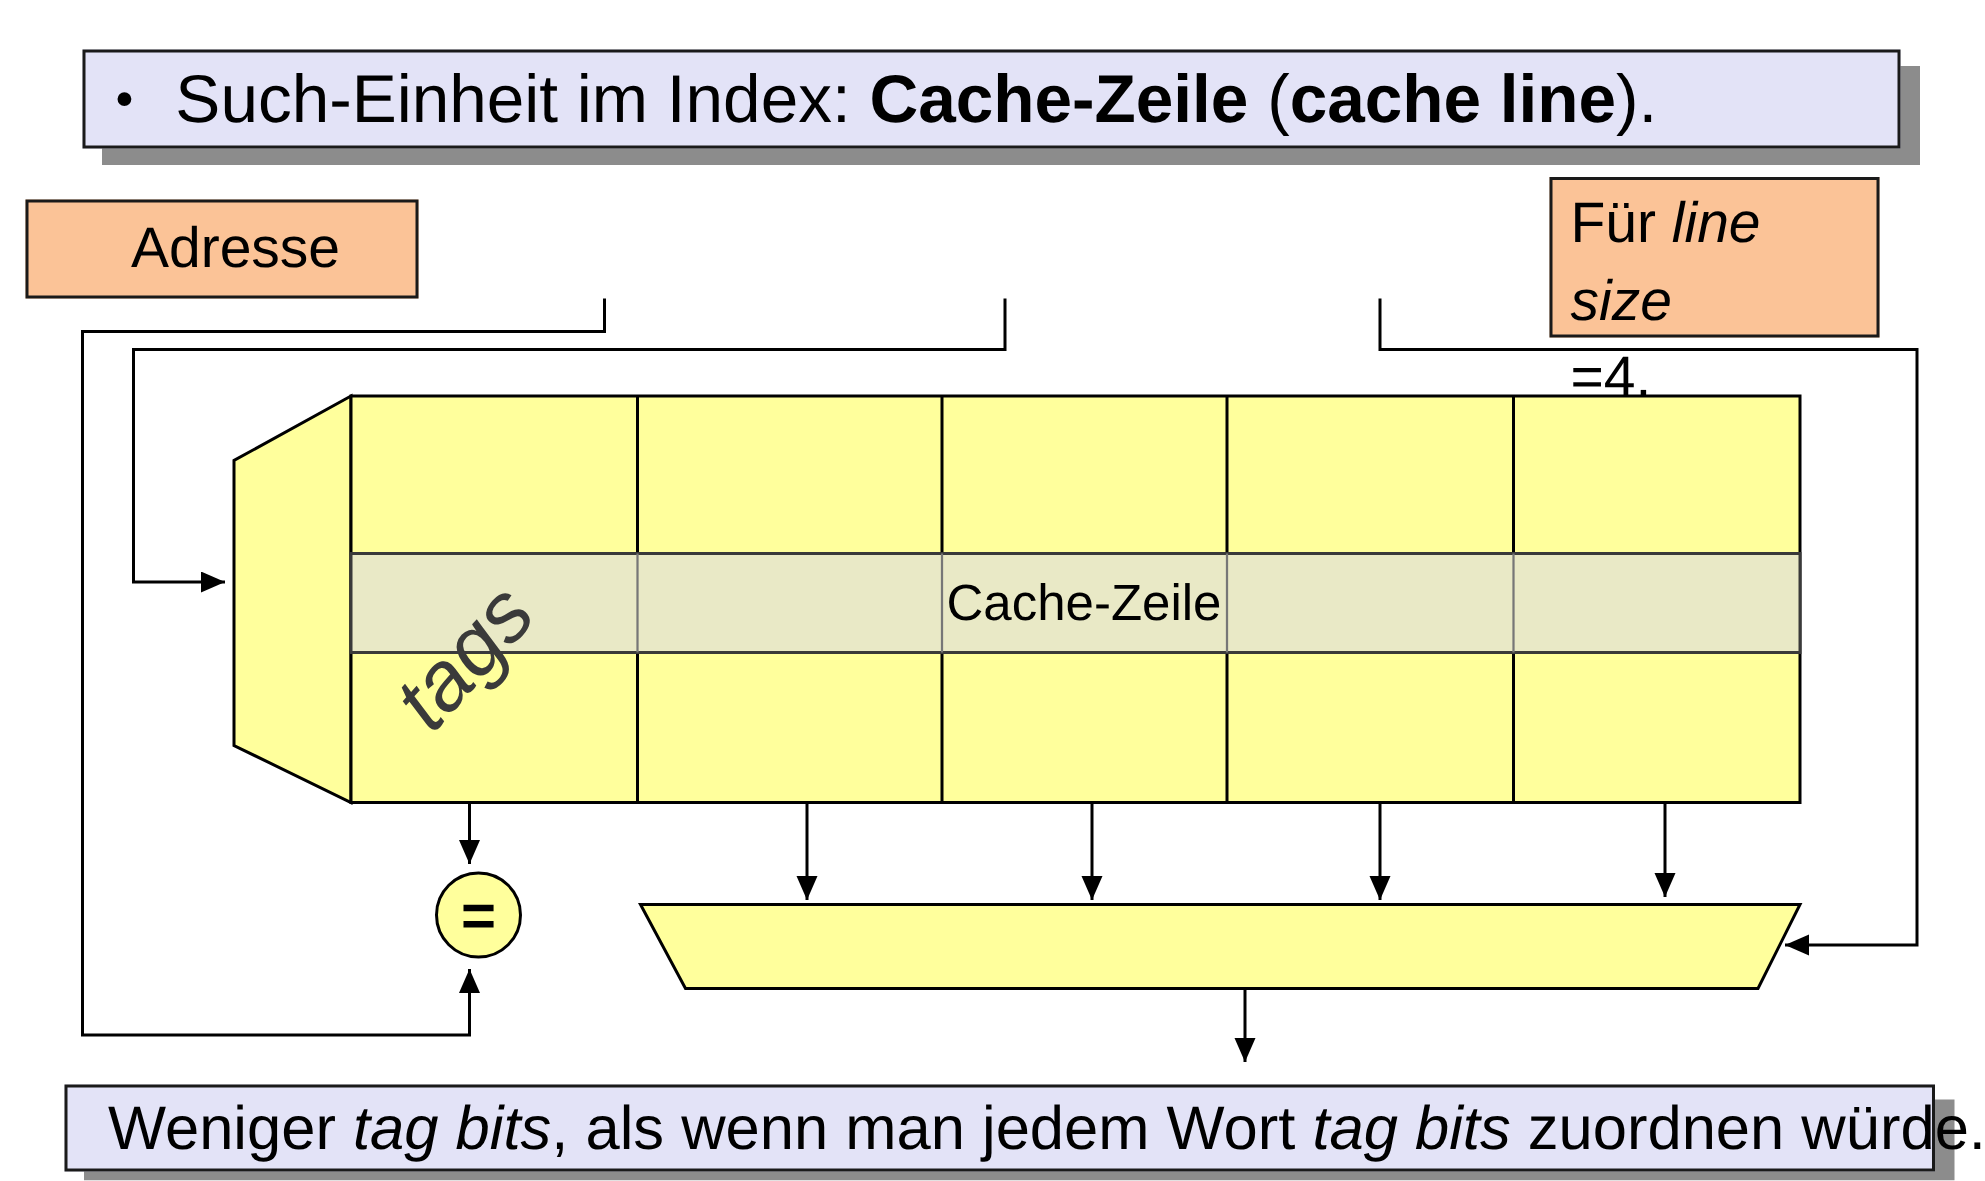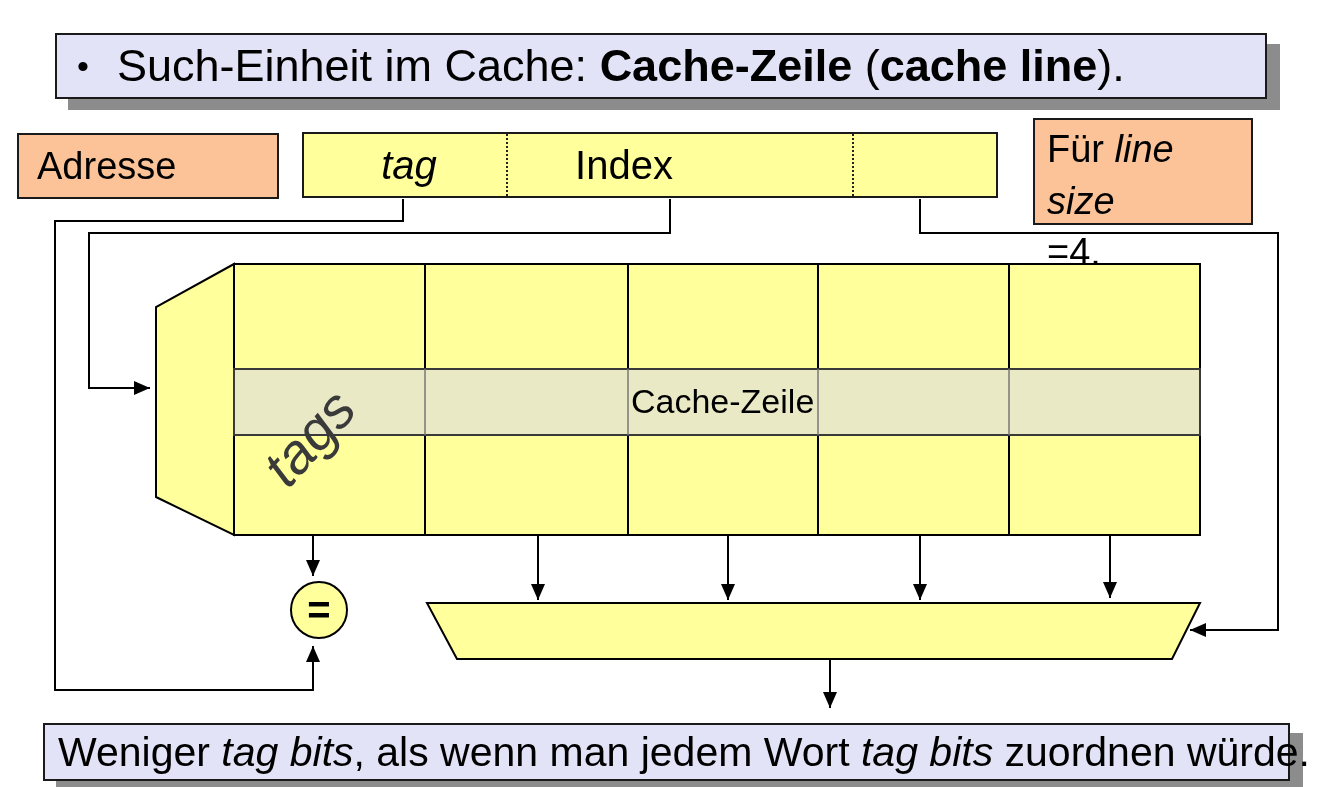--- a/index.html
+++ b/index.html
@@ -12,32 +12,32 @@
   .orange{background:#fbc397;}
   .yellowbg{background:#ffff9c;}
   .shadowed{box-shadow:13px 11px 0 0 #8c8c8c;}
   #title-box{left:55px;top:33px;width:1212px;height:66px;display:flex;align-items:center;
     padding-left:20px;font-size:45px;white-space:nowrap;}
   #title-bullet{font-size:34px;margin-right:28px;}
   .bi{font-weight:bold;}
   .b{font-weight:bold;}
   .i{font-style:italic;}
   #adresse-box{left:17px;top:133px;width:262px;height:66px;display:flex;align-items:center;
-    padding-left:18px;font-size:38px;}
+    padding-left:18px;font-size:38px;justify-content:center;}
   #addr-bar{left:302px;top:132px;width:696px;height:66px;}
   .fieldsep{position:absolute;top:0;bottom:0;width:0;border-left:2px dotted #222;}
   #sep-tag-index{left:202px;}
   #sep-index-offset{left:548px;}
   .fieldlabel{position:absolute;top:50%;transform:translateY(-50%);text-align:center;font-size:40px;}
   #tag-label{left:20px;width:170px;font-style:italic;}
   #index-label{left:250px;width:140px;}
   #fuer-box{left:1033px;top:118px;width:220px;height:107px;font-size:38px;line-height:1.36;
     padding:4px 12px;}
   #footer-box{left:43px;top:723px;width:1247px;height:58px;display:flex;align-items:center;
-    padding-left:13px;font-size:41px;white-space:nowrap;box-shadow:13px 10px 0 0 #8c8c8c;}
+    padding-left:27px;font-size:41px;white-space:nowrap;box-shadow:13px 10px 0 0 #8c8c8c;}
   #diagram-layer{position:absolute;left:0;top:0;width:1323px;height:787px;z-index:1;}
   .hud{z-index:2;}
   .dlabel{font-family:"Liberation Sans",sans-serif;}
 </style>
 </head>
 <body>
 
 <div id="canvas">
 
   <svg id="diagram-layer" viewBox="0 0 1323 787" xmlns="http://www.w3.org/2000/svg">
@@ -81,34 +81,28 @@
 
     <circle cx="319" cy="610" r="28" fill="#ffff9c" stroke="#000" stroke-width="2"></circle>
     <text class="dlabel" x="319" y="624" font-size="40" font-weight="bold" text-anchor="middle" fill="#000">=</text>
 
     <text class="dlabel" x="288" y="490" transform="rotate(-48 288 490)" font-size="56" font-style="italic" fill="#3a3a3a">tags</text>
     <text class="dlabel" x="631" y="413" font-size="34" fill="#000">Cache-Zeile</text>
   </svg>
 
   <div id="title-box" class="box lavender shadowed hud">
     <span id="title-bullet">•</span>
-    <span><span>Such-Einheit im Cache: </span><span class="bi">Cache-</span><span class="b">Zeile</span><span> (</span><span class="bi">cache line</span><span>).</span>
+    <span><span>Such-Einheit im Index: </span><span class="bi">Cache-</span><span class="b">Zeile</span><span> (</span><span class="bi">cache line</span><span>).</span>
     </span>
   </div>
 
   <div id="adresse-box" class="box orange hud">
     <span>Adresse</span>
   </div>
 
-  <div id="addr-bar" class="box yellowbg hud">
-    <div id="sep-tag-index" class="fieldsep"></div>
-    <div id="sep-index-offset" class="fieldsep"></div>
-    <div id="tag-label" class="fieldlabel">tag</div>
-    <div id="index-label" class="fieldlabel">Index</div>
-  </div>
 
   <div id="fuer-box" class="box orange hud">
     <div><span>Für </span><span class="i">line size</span></div>
     <div>=4.</div>
   </div>
 
   <div id="footer-box" class="box lavender hud">
     <span><span>Weniger </span><span class="i">tag bits</span><span>, als wenn man jedem Wort </span><span class="i">tag bits</span><span> zuordnen würde.</span>
     </span>
   </div>

